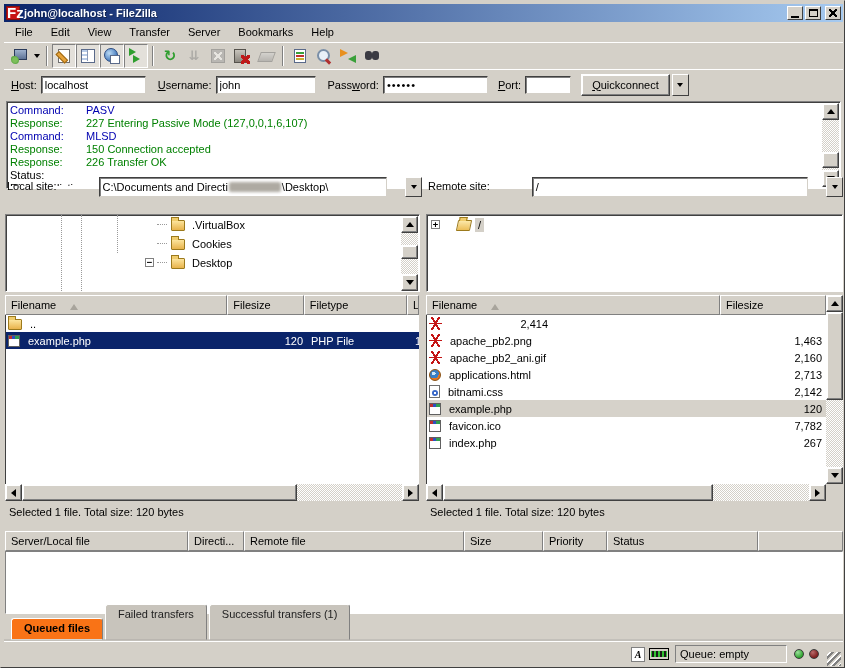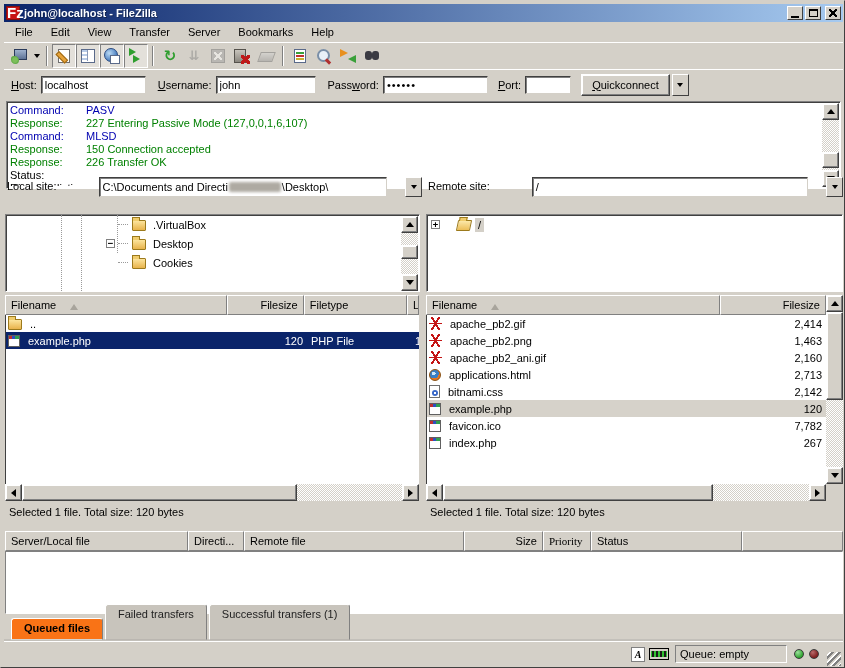--- a/index.html
+++ b/index.html
@@ -153,21 +153,21 @@
   .trow[data-exp="minus"] .texp::after { content:"−"; }
   .trow[data-exp="none"]  .texp { visibility:hidden; }
   .tconn { width:10px; border-top:1px dotted #9a9a9a; margin-right:2px; flex:none; }
   .tlabel { padding:1px 3px; white-space:nowrap; }
   .tlabel.inactive-sel { background:#D4D0C8; }
 
   
   .lheader { position:absolute; top:294px; height:20px; display:flex; }
   .hcell { background:#D4D0C8; border:1px solid; border-color:#FFFFFF #808080 #808080 #FFFFFF;
            padding:2px 5px; display:flex; align-items:center; overflow:hidden; white-space:nowrap; }
-  .hcell.num { justify-content:flex-end; }
+  .hcell.num { }
   .sort-asc { width:0; height:0; border:4px solid transparent; border-bottom:6px solid #A8A49C; margin-left:14px; }
 
   
   .listbox { position:absolute; top:314px; height:169px; background:#fff; overflow:hidden;
       border-left:1px solid #404040; }
   .frow { height:17px; display:flex; align-items:center; white-space:nowrap; }
   .frow.sel { background:#0A246A; color:#fff; }
   .frow.hl  { background:#D6D2CA; }
   .fcell { overflow:hidden; padding:0 4px; }
   .fcell.num { text-align:right; }
@@ -210,21 +210,21 @@
   #local-status { left:4px; width:414px; }
   #remote-status { left:425px; width:417px; }
   .lc-name { width:224px; } .lc-size { width:77px; } .lc-type { width:104px; } .lc-mod { flex:1; }
   .rc-name { flex:1; } .rc-size { width:106px; }
 
   
   #queue-header { position:absolute; left:4px; top:530px; width:838px; height:20px; display:flex; }
   #queue-body { position:absolute; left:4px; top:550px; width:838px; height:63px; background:#fff;
       border:1px solid; border-color:#808080 #fff #fff #808080; }
   .qc0 { width:183px; } .qc1 { width:56px; } .qc2 { width:220px; } .qc3 { width:79px; }
-  .qc4 { width:48px;font-family:Liberation Serif, serif; } .qc5 { width:151px; } .qc6 { flex:1; }
+  .qc4 { width:64px; } .qc5 { width:151px; } .qc6 { flex:1; }
 
   
   #tabs { position:absolute; left:3px; top:615px; width:839px; height:24px; display:flex; align-items:flex-end; padding-left:7px; }
   .tab { height:36px; padding:3px 12px 0; background:#C8C4BC; border:1px solid; border-color:#FFFFFF #808080 #C8C4BC #FFFFFF;
          border-radius:3px 3px 0 0; margin-right:2px; color:#222; }
   .tab.active { height:22px; background:#f97316; font-weight:bold; color:#000;
          border-color:#FFFFFF #808080 #ECEAE4 #FFFFFF; }
 
   
   #statusbar { position:absolute; left:3px; top:640px; width:839px; height:25px;
@@ -402,38 +402,38 @@
       </div>
     <div class="combo-drop">
         <div class="tri-down"></div>
       </div>
   </div>
 
   <div id="local-tree" class="treebox">
     <div class="tguide" style="left:55px;"></div>
     <div class="tguide" style="left:75px;"></div>
     <div class="tguide" style="left:111px; bottom:38px;"></div>
-    <div style="padding-left:100px;">
+    <div style="padding-left:100px;margin-left:39px;">
       <div class="trow" data-exp="none">
           <span class="texp"></span>
           <span class="tconn"></span>
           <span class="fi" data-icon="folder"></span>
           <span class="tlabel">.VirtualBox</span>
         </div>
+      <div class="trow" data-exp="none">
+          <span class="texp"></span>
+          <span class="tconn"></span>
+          <span class="fi" data-icon="folder"></span>
+          <span class="tlabel">Cookies</span>
+        </div>
       <div class="trow" data-exp="minus">
           <span class="texp"></span>
           <span class="tconn"></span>
           <span class="fi" data-icon="folder"></span>
           <span class="tlabel">Desktop</span>
-        </div>
-      <div class="trow" data-exp="none">
-          <span class="texp"></span>
-          <span class="tconn"></span>
-          <span class="fi" data-icon="folder"></span>
-          <span class="tlabel">Cookies</span>
         </div>
     </div>
     <div class="vscroll" style="right:1px; top:1px; height:75px;">
       <div class="sb-btn">
           <div class="tri-u"></div>
         </div>
       <div class="mid sb-track">
           <div class="sb-thumb" style="position:absolute; left:0; right:0; top:12px; height:14px;"></div>
         </div>
       <div class="sb-btn">
@@ -490,21 +490,20 @@
         <span class="sort-asc"></span>
       </div>
     <div class="hcell num rc-size">
         <span>Filesize</span>
       </div>
   </div>
 
   <div id="remote-list" class="listbox">
     <div class="frow">
         <span class="fi" data-icon="image"></span>
-        <span class="fcell rc-name">apache_pb2.gif</span>
         <span class="fcell num rc-size">2,414</span>
       </div>
     <div class="frow">
         <span class="fi" data-icon="image"></span>
         <span class="fcell rc-name">apache_pb2.png</span>
         <span class="fcell num rc-size">1,463</span>
       </div>
     <div class="frow">
         <span class="fi" data-icon="image"></span>
         <span class="fcell rc-name">apache_pb2_ani.gif</span>

